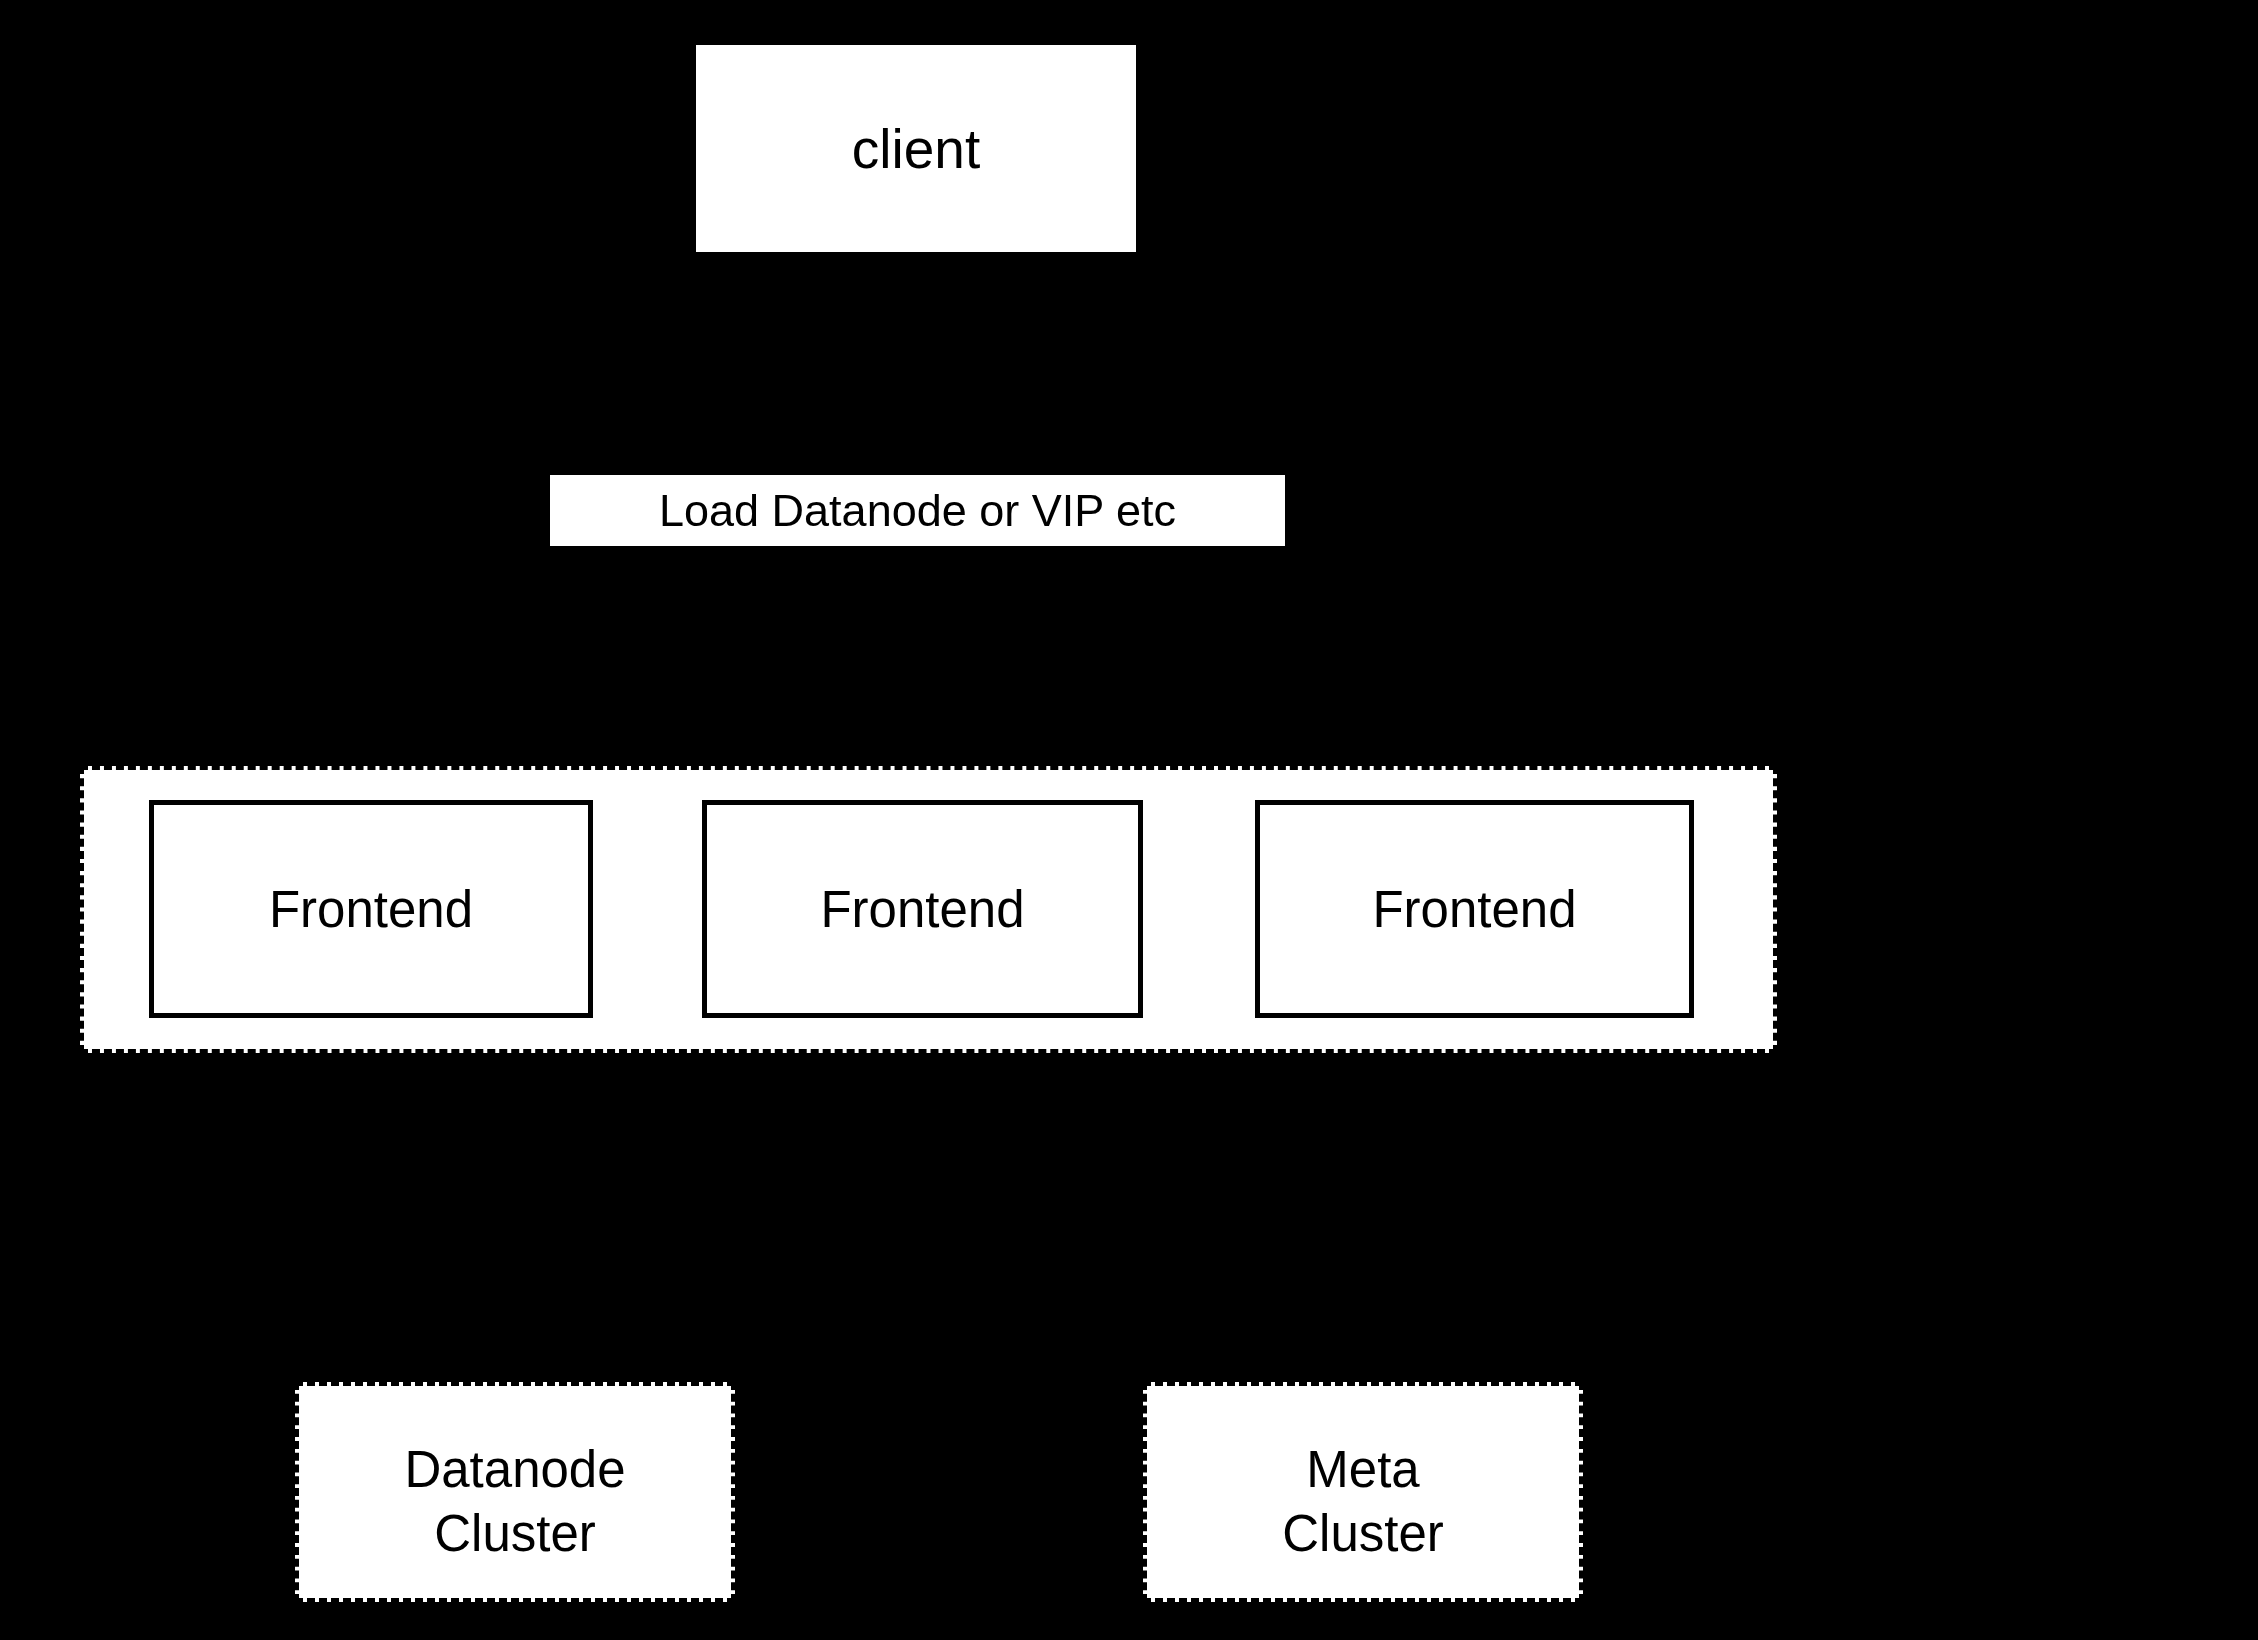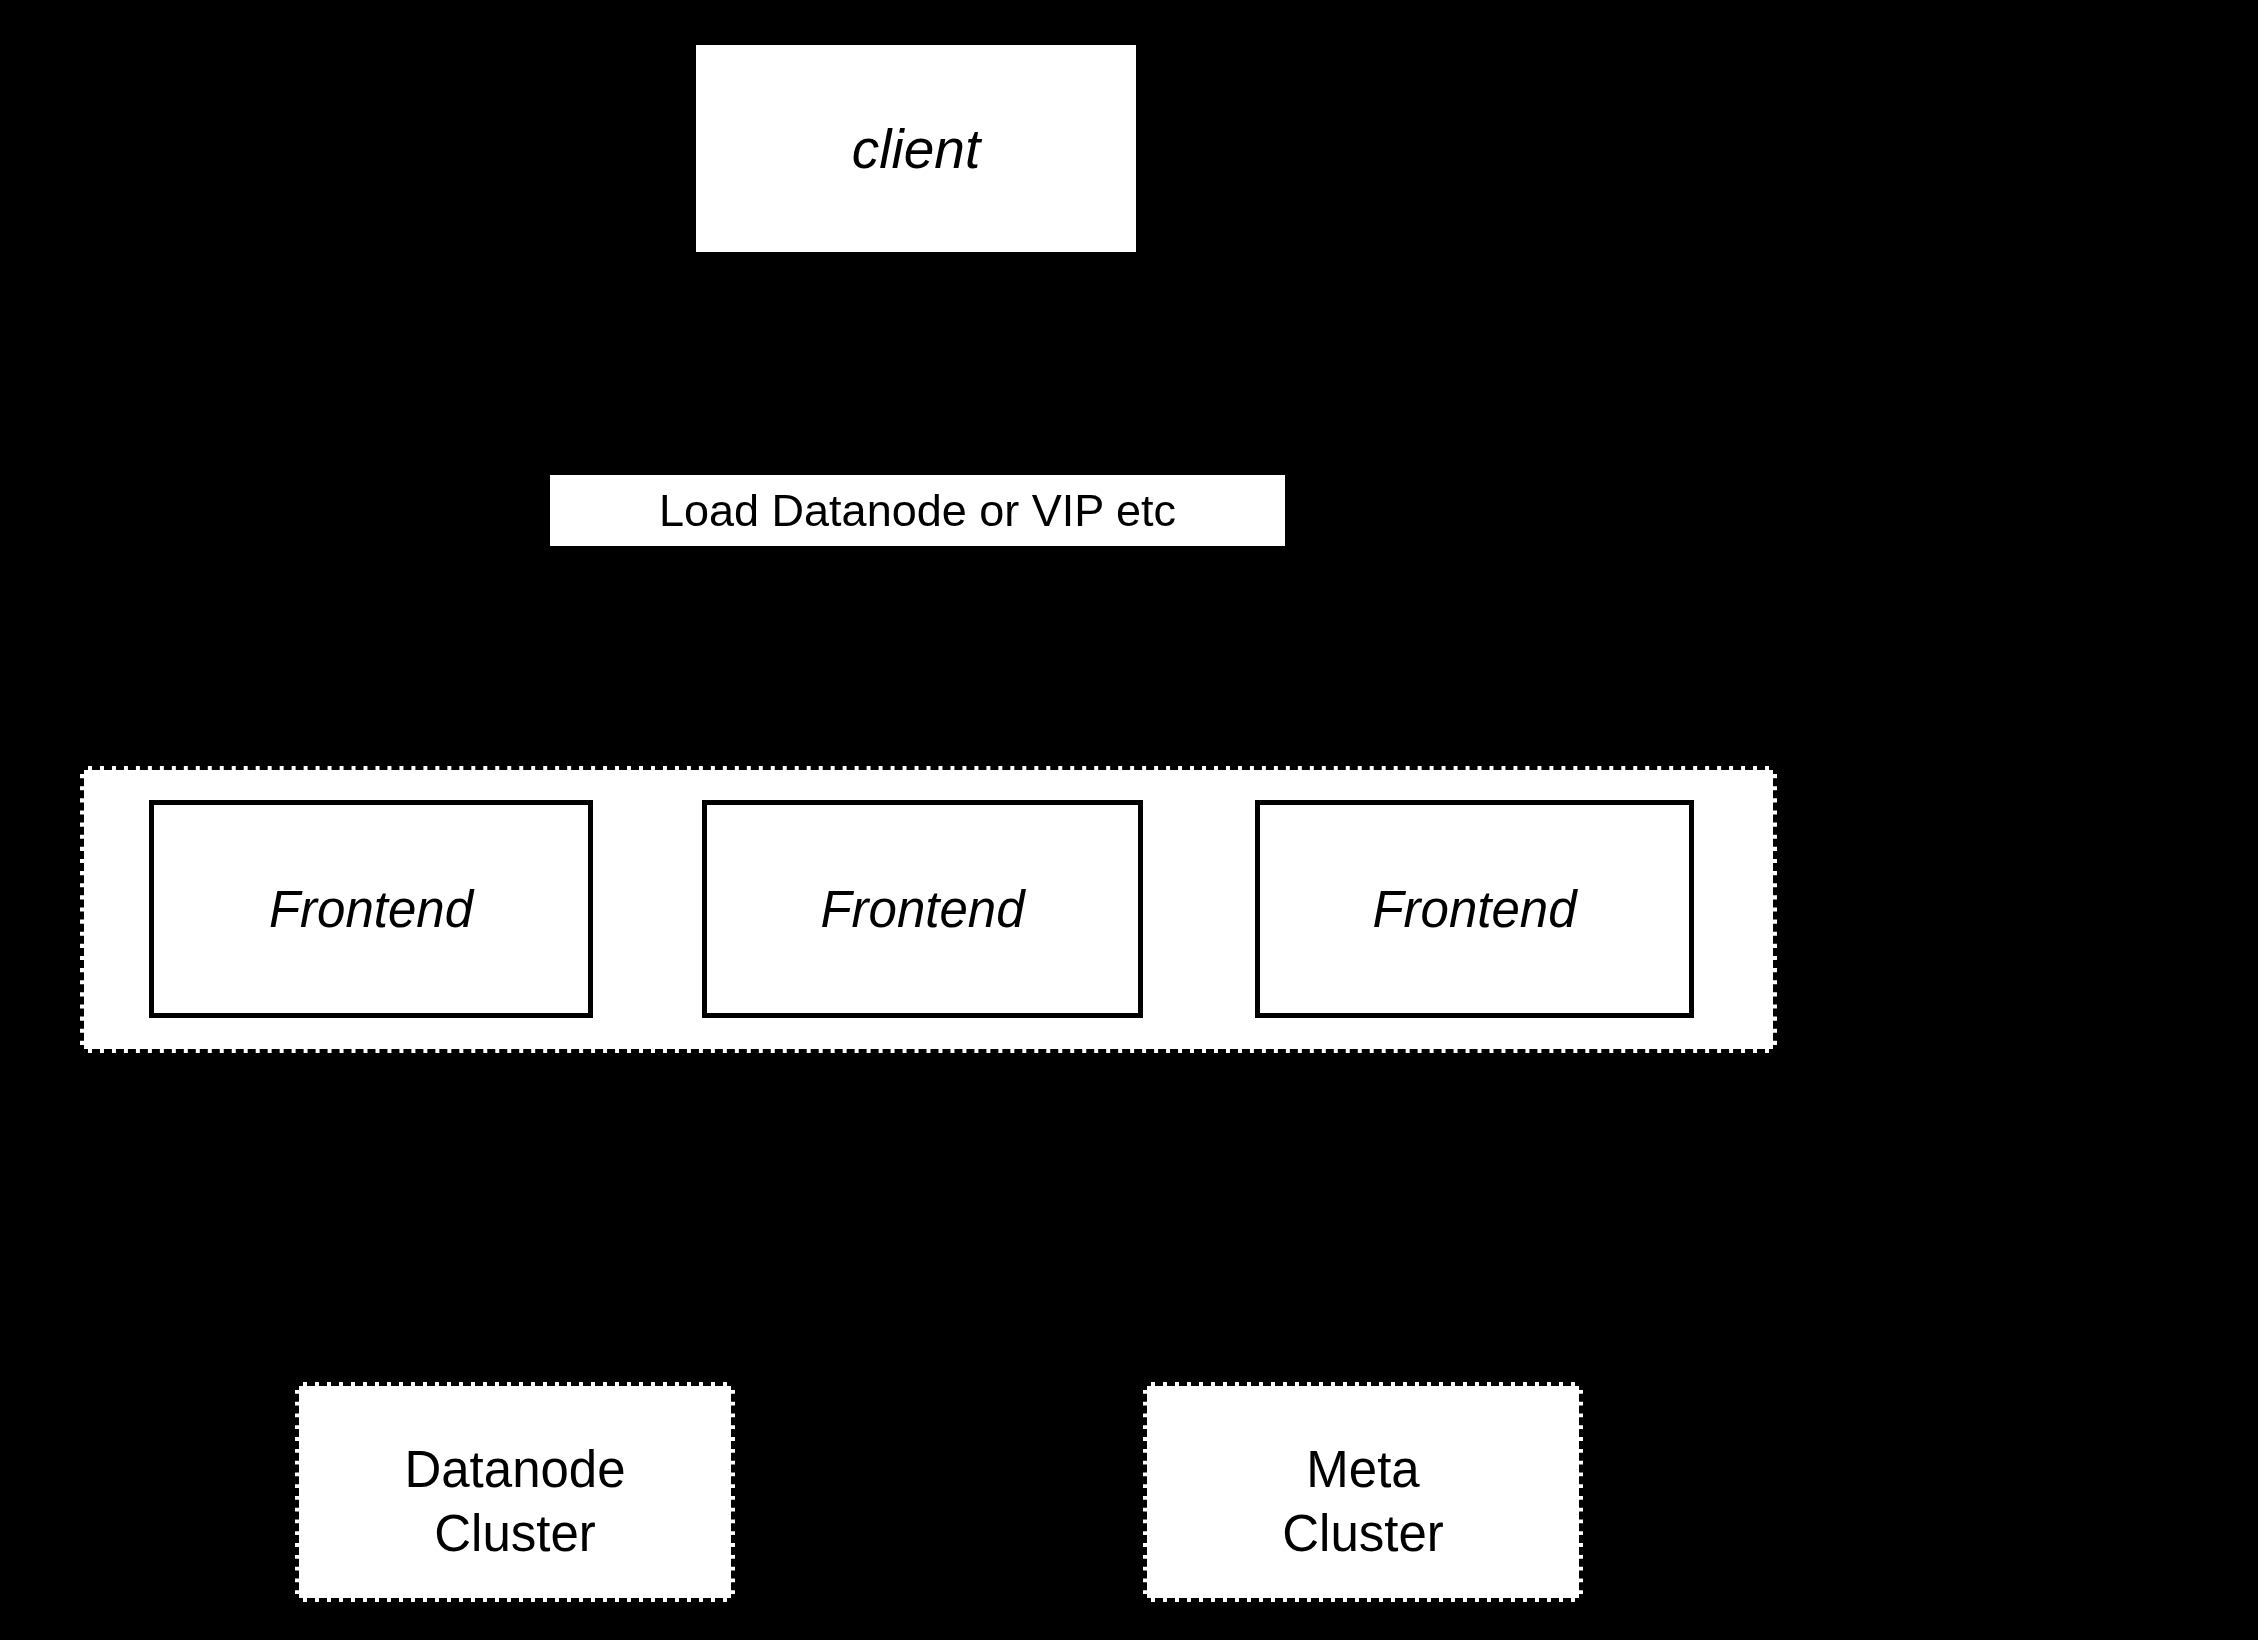--- a/index.html
+++ b/index.html
@@ -31,33 +31,32 @@
     color: var(--text);
   }
   .label {
     white-space: pre-line;
     text-align: center;
     color: var(--text);
   }
 
   
   .client { left: 696px; top: 45px; width: 440px; height: 207px; }
-  .client .label { font-size: 55px; font-style: italic; }
+  .client .label { font-size: 55px; }
 
   
   .lb { left: 550px; top: 475px; width: 735px; height: 71px; }
   .lb .label { font-size: 45px; }
 
   
   .group {
     position: absolute;
     left: 80px; top: 766px; width: 1697px; height: 287px;
     background: var(--node-fill);
     border: 4.5px dashed var(--stroke);
-    font-style: italic;
   }
   .frontend {
     top: 30px;
     height: 218px;
     border: 5.5px solid var(--stroke);
   }
   .frontend .label { font-size: 51px; }
   .f1 { left: 65px;   width: 444px; }
   .f2 { left: 618px;  width: 441px; }
   .f3 { left: 1171px; width: 439px; }

